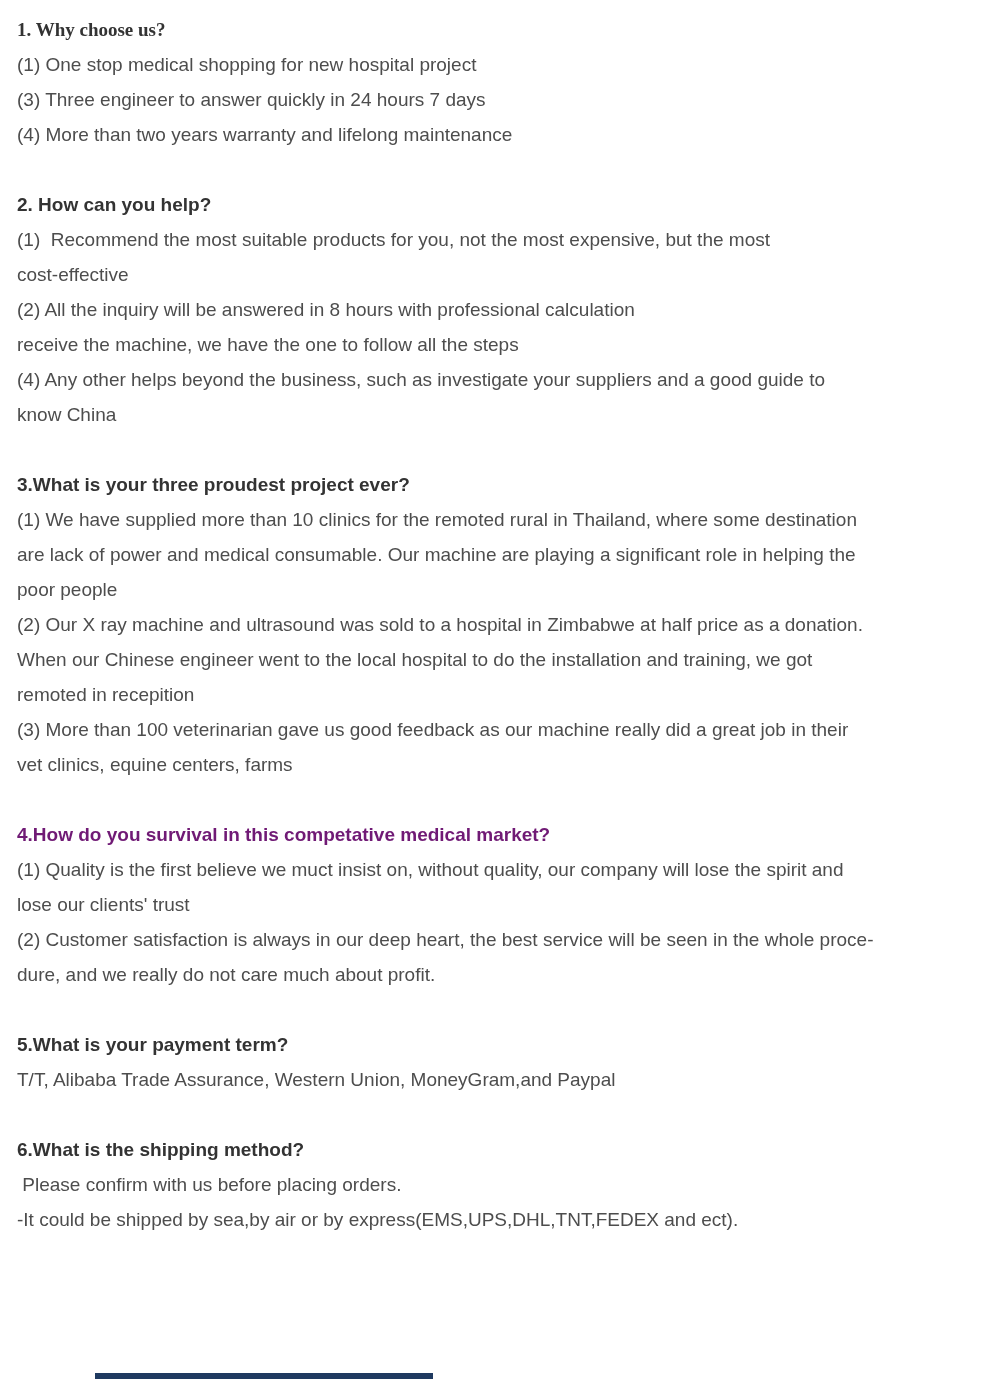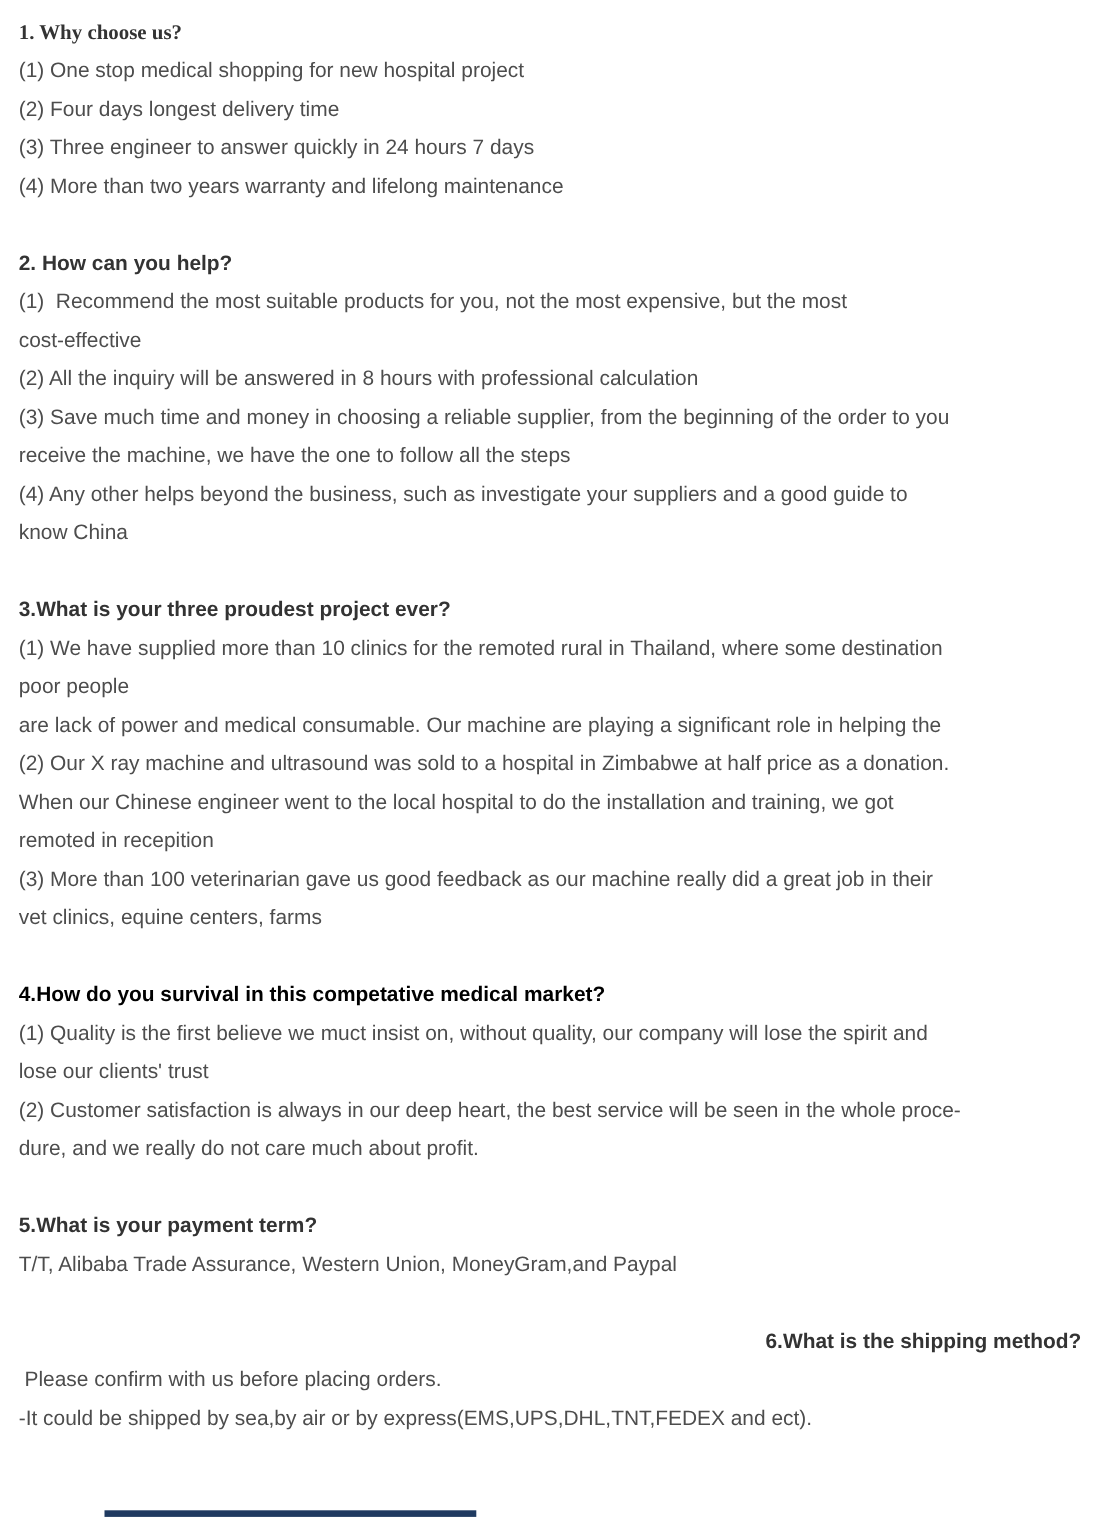--- a/index.html
+++ b/index.html
@@ -36,56 +36,54 @@
     height: 6px;
   }
 </style>
 </head>
 <body style="background: rgb(255, 255, 255);">
 
 <main class="page" style="color: rgb(77, 77, 77);">
     <section class="faq-section">
       <div class="faq-heading" style="color: rgb(51, 51, 51); font-family: Liberation Serif, serif;">1. Why choose us?</div>
       <div class="faq-line">(1) One stop medical shopping for new hospital project</div>
-      <div class="faq-line">(2) Four days longest delivery time</div>
       <div class="faq-line">(3) Three engineer to answer quickly in 24 hours 7 days</div>
       <div class="faq-line">(4) More than two years warranty and lifelong maintenance</div>
     </section>
     <section class="faq-section">
       <div class="faq-heading" style="color: rgb(51, 51, 51);">2. How can you help?</div>
       <div class="faq-line">(1)  Recommend the most suitable products for you, not the most expensive, but the most</div>
       <div class="faq-line">cost-effective</div>
       <div class="faq-line">(2) All the inquiry will be answered in 8 hours with professional calculation</div>
-      <div class="faq-line">(3) Save much time and money in choosing a reliable supplier, from the beginning of the order to you</div>
       <div class="faq-line">receive the machine, we have the one to follow all the steps</div>
       <div class="faq-line">(4) Any other helps beyond the business, such as investigate your suppliers and a good guide to</div>
       <div class="faq-line">know China</div>
     </section>
     <section class="faq-section">
       <div class="faq-heading" style="color: rgb(51, 51, 51);">3.What is your three proudest project ever?</div>
       <div class="faq-line">(1) We have supplied more than 10 clinics for the remoted rural in Thailand, where some destination</div>
+      <div class="faq-line">are lack of power and medical consumable. Our machine are playing a significant role in helping the</div>
       <div class="faq-line">poor people</div>
-      <div class="faq-line">are lack of power and medical consumable. Our machine are playing a significant role in helping the</div>
       <div class="faq-line">(2) Our X ray machine and ultrasound was sold to a hospital in Zimbabwe at half price as a donation.</div>
       <div class="faq-line">When our Chinese engineer went to the local hospital to do the installation and training, we got</div>
       <div class="faq-line">remoted in recepition</div>
       <div class="faq-line">(3) More than 100 veterinarian gave us good feedback as our machine really did a great job in their</div>
       <div class="faq-line">vet clinics, equine centers, farms</div>
     </section>
     <section class="faq-section">
-      <div class="faq-heading" style="color: #000000;">4.How do you survival in this competative medical market?</div>
+      <div class="faq-heading" style="color: #701a75;">4.How do you survival in this competative medical market?</div>
       <div class="faq-line">(1) Quality is the first believe we muct insist on, without quality, our company will lose the spirit and</div>
       <div class="faq-line">lose our clients' trust</div>
       <div class="faq-line">(2) Customer satisfaction is always in our deep heart, the best service will be seen in the whole proce-</div>
       <div class="faq-line">dure, and we really do not care much about profit.</div>
     </section>
     <section class="faq-section">
       <div class="faq-heading" style="color: rgb(51, 51, 51);">5.What is your payment term?</div>
       <div class="faq-line">T/T, Alibaba Trade Assurance, Western Union, MoneyGram,and Paypal</div>
     </section>
     <section class="faq-section">
-      <div class="faq-heading" style="color: rgb(51, 51, 51); text-align: right;">6.What is the shipping method?</div>
+      <div class="faq-heading" style="color: rgb(51, 51, 51);">6.What is the shipping method?</div>
       <div class="faq-line"> Please confirm with us before placing orders.</div>
       <div class="faq-line">-It could be shipped by sea,by air or by express(EMS,UPS,DHL,TNT,FEDEX and ect).</div>
     </section>
   </main>
 
 <div class="cutoff-banner" style="background: rgb(31, 58, 96);"></div>
 
 </body></html>

